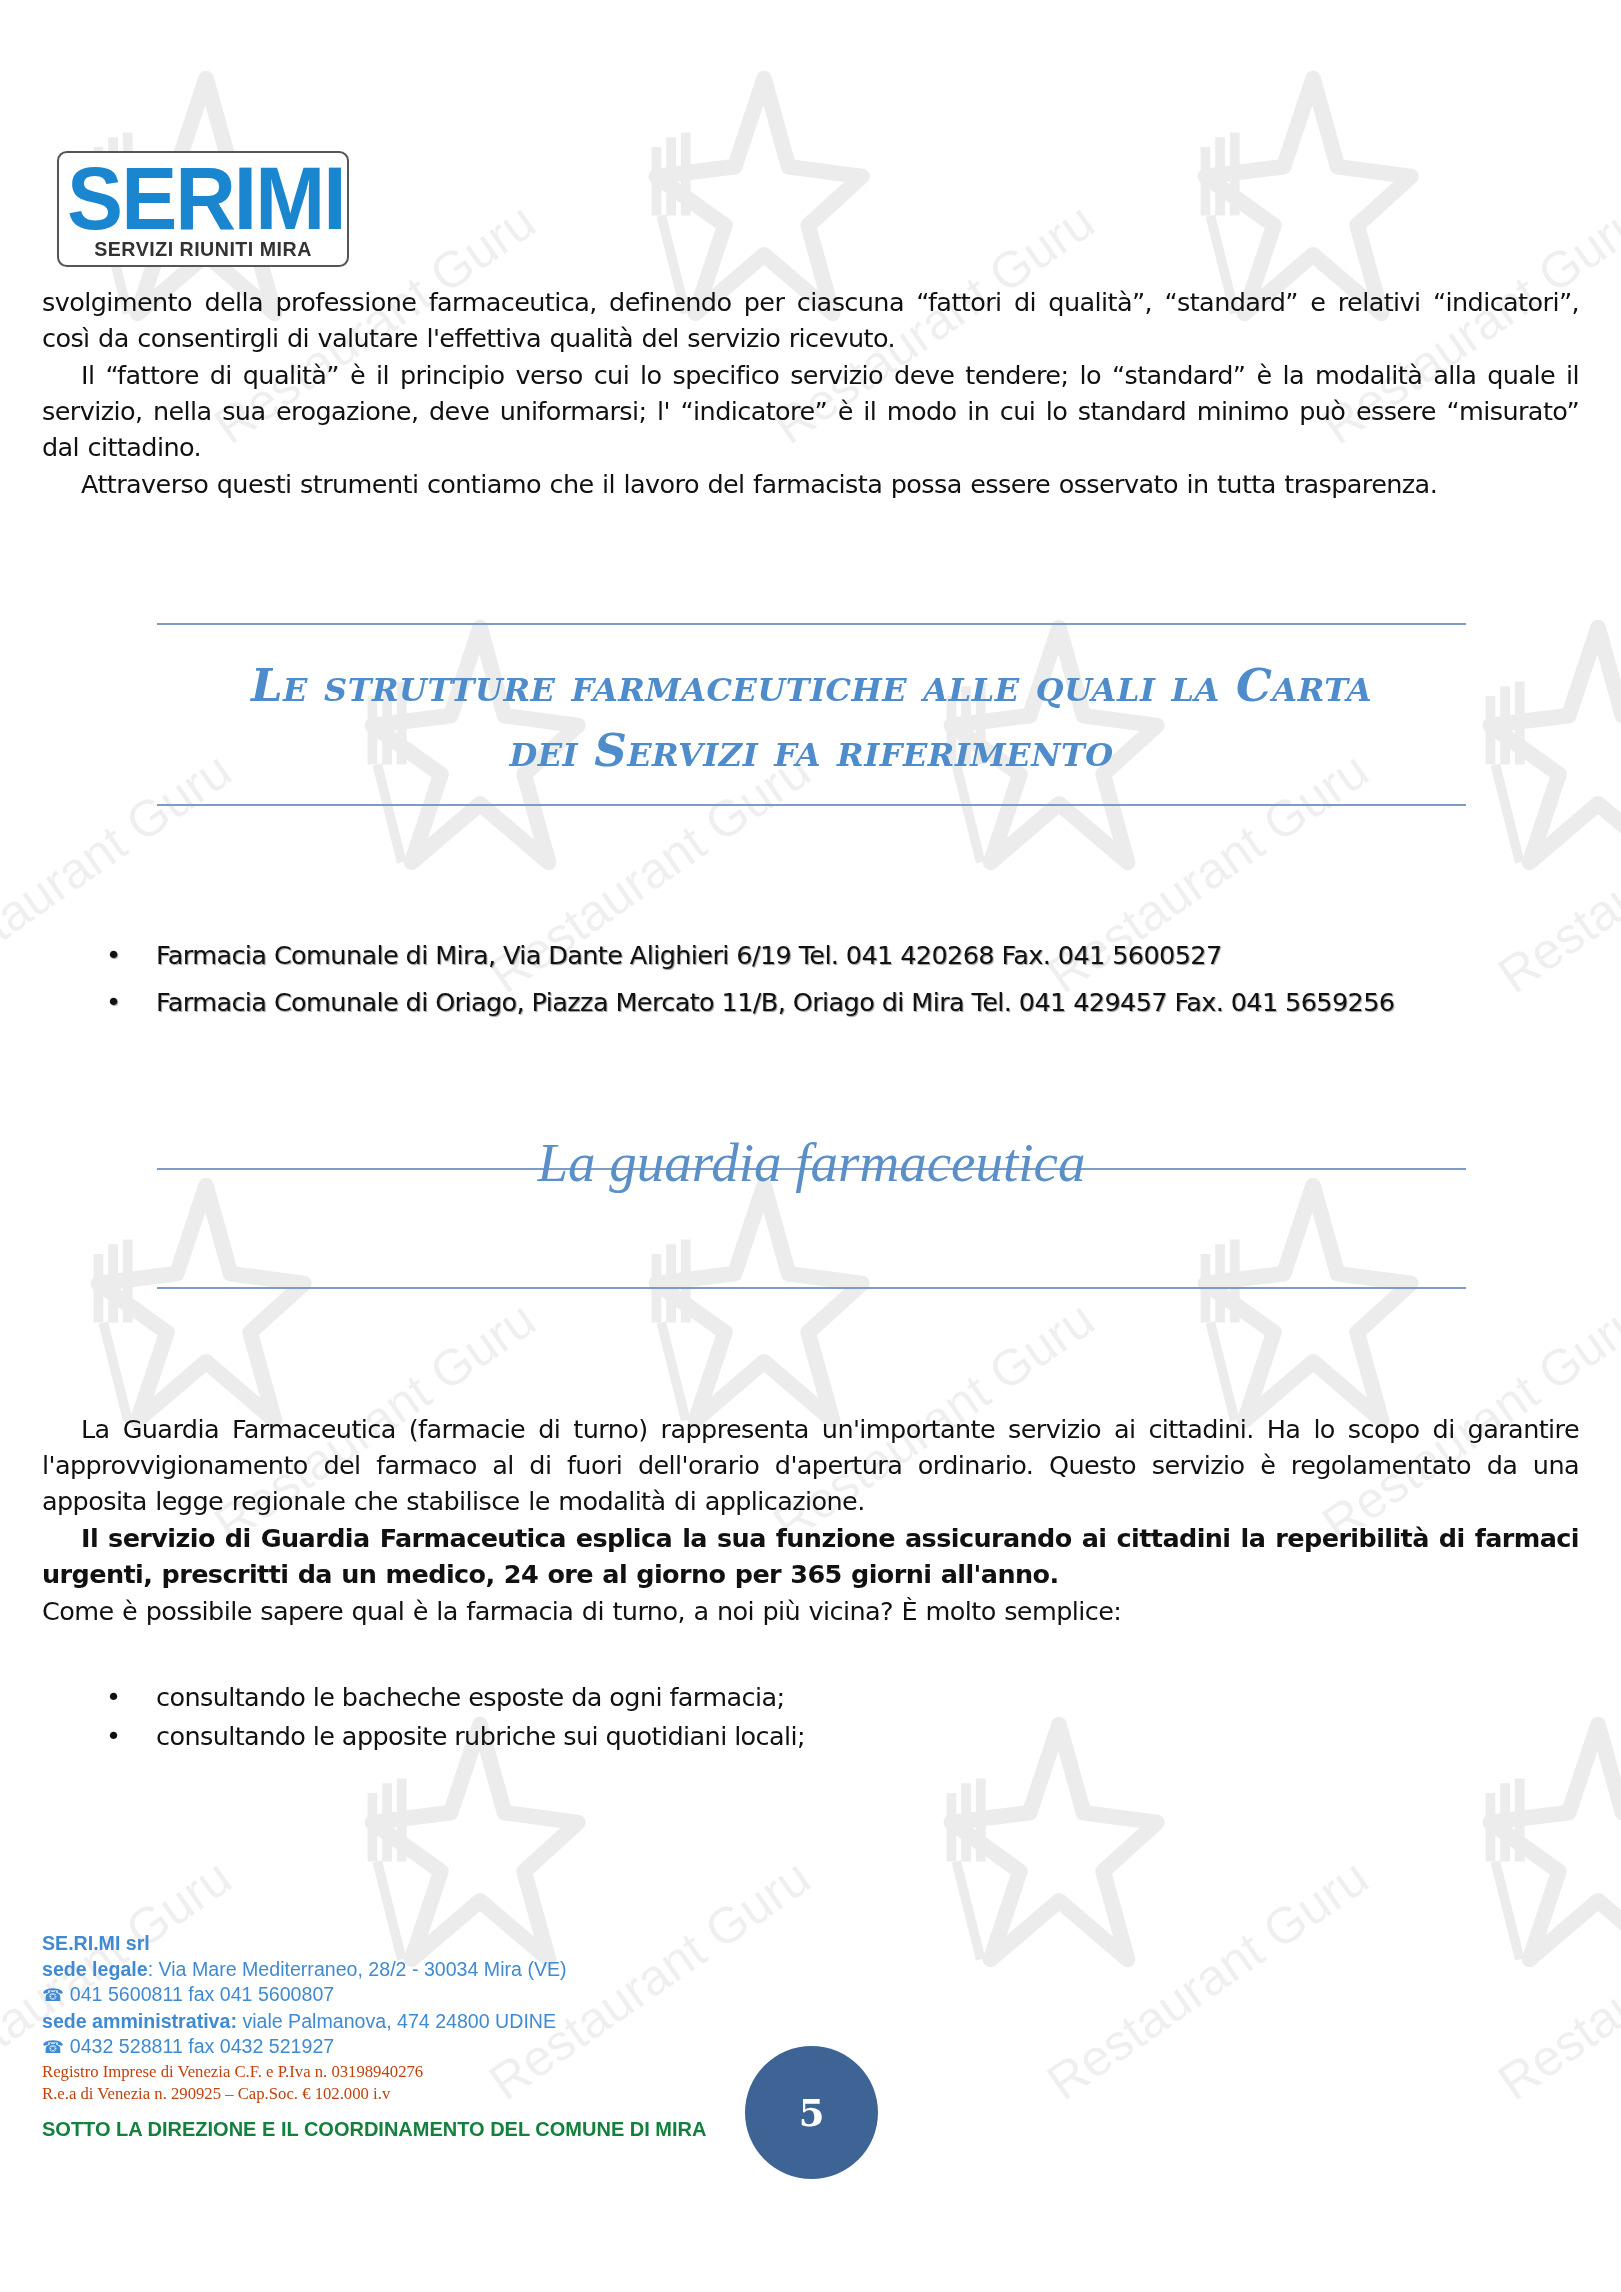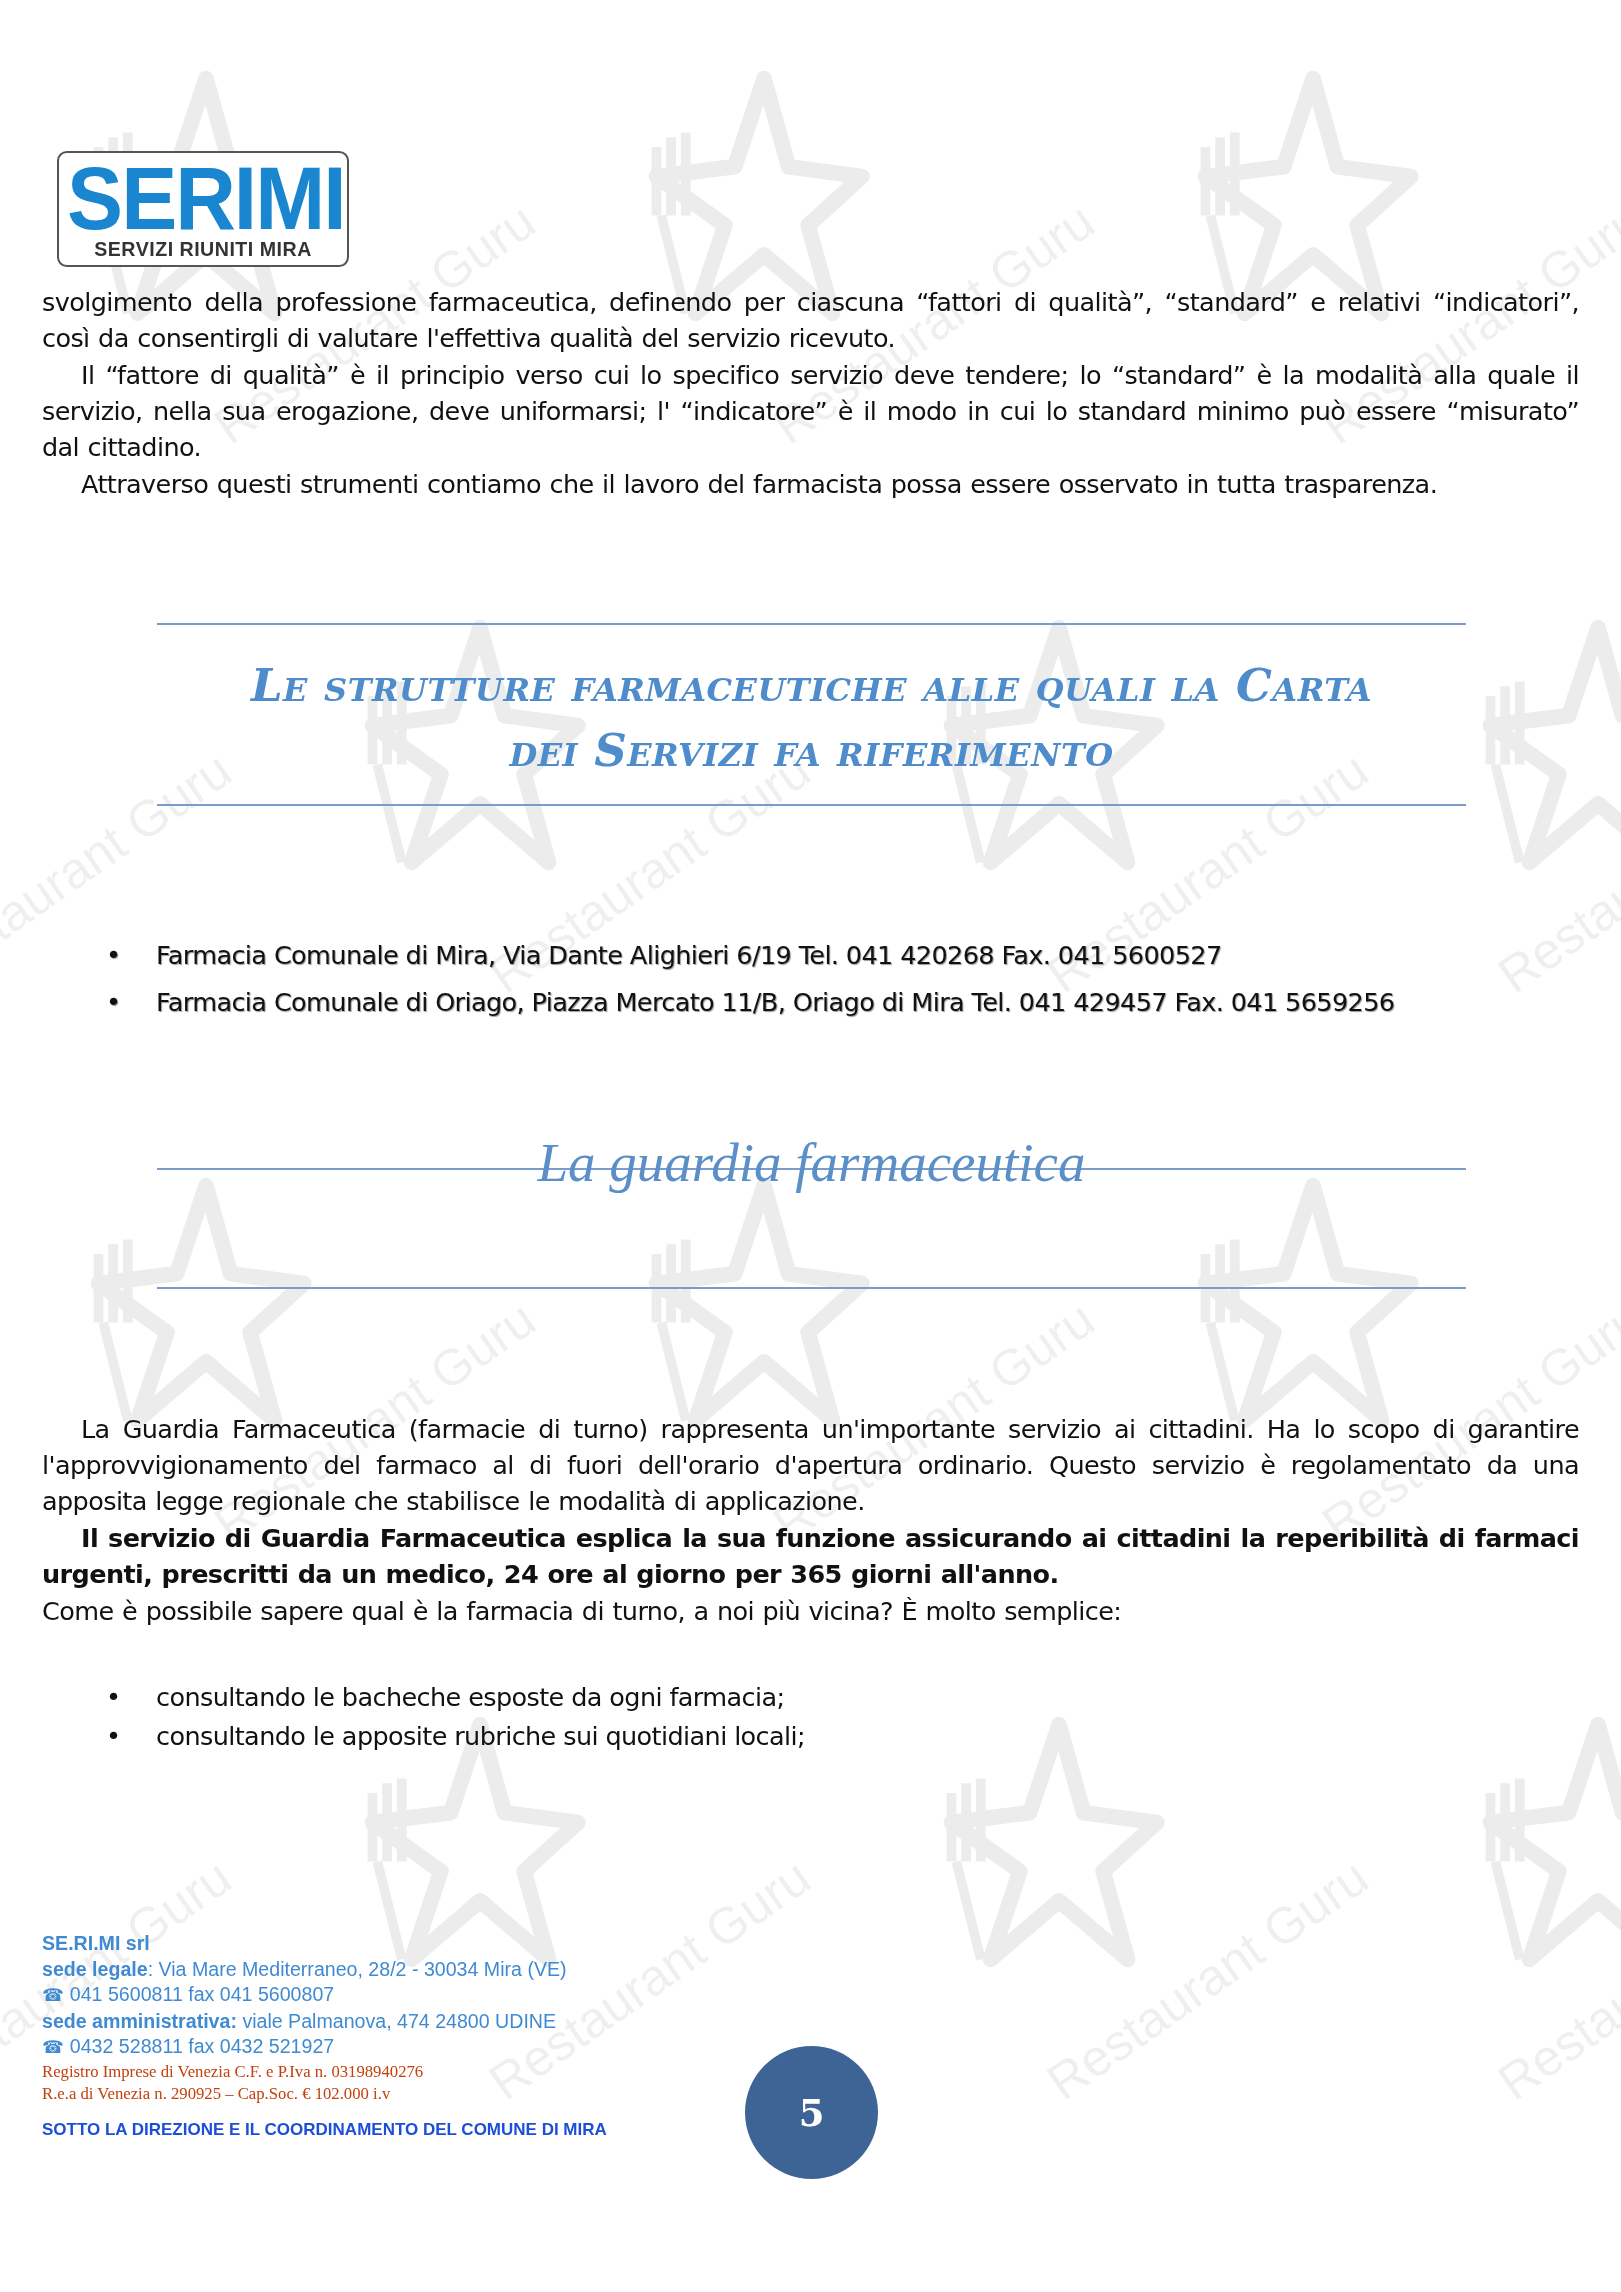--- a/index.html
+++ b/index.html
@@ -17,21 +17,21 @@
   .title-script { font-family: "Liberation Serif", serif; font-weight: normal; font-size: 55px; line-height: 69px; color: #5b8fc7; }
   .bullets { position: absolute; left: 88px; width: 1490px; margin: 16px; padding: 0; list-style: none; }
   .bullets li { position: relative; padding-left: 52px; font-family: "DejaVu Sans", sans-serif; font-size: 25.5px; color: #111; letter-spacing: -0.6px; }
   .bullets li::before { content: "\2022"; position: absolute; left: 2px; top: 0; font-size: 25.5px; }
   .shadowed li { text-shadow: 1px 1px 1px #999; line-height: 47px; text-align: justify; }
   .plain li { line-height: 39px; }
   .bold { font-weight: bold; }
   .footer { position: absolute; left: 42px; top: 1931px; width: 667px; font-family: "Liberation Sans", sans-serif; color: #3f8ad2; font-size: 19.6px; line-height: 25.5px; }
   .footer .b { font-weight: bold; }
   .footer .serif { font-family: "Liberation Serif", serif; font-size: 16.7px; line-height: 22.5px; color: #c2410c; }
-  .footer .direz { font-weight: bold; font-size: 17px; margin-top: 11.8px; color: #1d4ed8; }
+  .footer .direz { font-weight: bold; font-size: 20px; margin-top: 11.8px; color: #15803d; }
   .phone { display: inline-block; font-size: 17.6px; margin-right: 5.9px; }
   .page-num { position: absolute; left: 745px; top: 2046px; width: 133px; height: 133px; border-radius: 50%; background: #3e6496; color: #fff; font-family: "DejaVu Serif", serif; font-weight: bold; font-size: 37px; display: flex; align-items: center; justify-content: center; }
 </style>
 </head>
 <body>
 
 <div>
   <svg class="watermark" style="left:59px;top:59px" width="255" height="274" viewBox="0 0 260 280">
       <path d="M150 20 L120 110 L40 120 L110 170 L80 260 L150 200 L220 260 L195 170 L250 120 L175 110 Z" fill="none" stroke="#000" stroke-width="16" stroke-linejoin="round"></path>
       <path d="M40 90 L40 160 M55 80 L55 160 M70 75 L70 160 M45 160 L70 260" stroke="#000" stroke-width="10" fill="none"></path>

